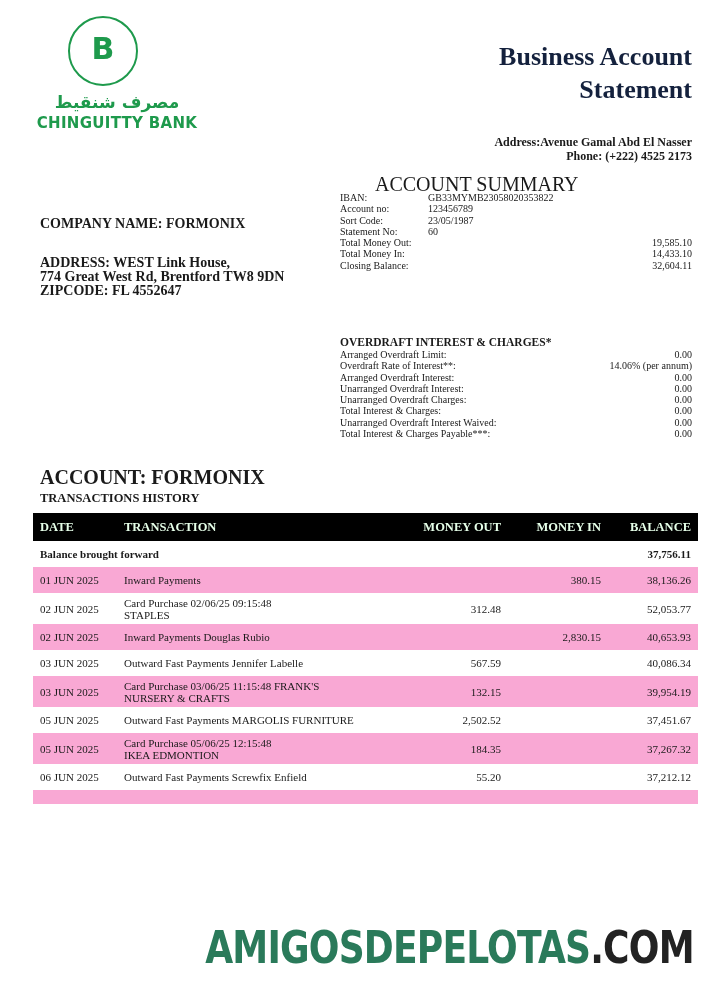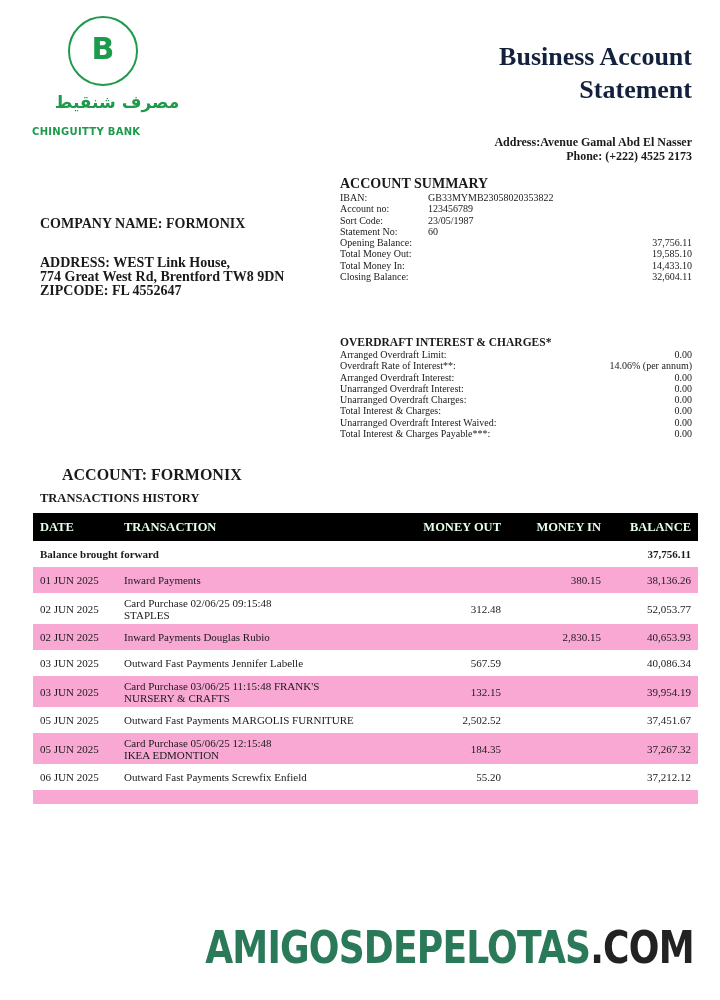--- a/index.html
+++ b/index.html
@@ -4,39 +4,39 @@
 <style>
   html, body { margin:0; padding:0; background:#fff; }
   body { width:720px; height:1000px; position:relative; overflow:hidden; font-family:"Liberation Serif", serif; color:#1a1a1a; }
   .abs { position:absolute; }
 
   
   .logo { left:32px; top:14px; width:170px; height:120px; }
   .logo-circle { position:absolute; left:36px; top:2px; width:70px; height:70px; border:2.5px solid #1e9a4c; border-radius:50%; box-sizing:border-box; }
   .logo-b { position:absolute; left:0; right:0; top:13px; text-align:center; font-family:"DejaVu Sans", sans-serif; font-weight:bold; font-size:30px; color:#1e9a4c; }
   .logo-arabic { position:absolute; left:0; width:170px; top:78px; text-align:center; font-family:"DejaVu Sans", sans-serif; font-size:17px; color:#1e9a4c; font-weight:bold; direction:rtl; }
-  .logo-en { position:absolute; left:0; width:170px; top:100px; text-align:left; font-family:"DejaVu Sans", sans-serif; font-size:10px; font-weight:bold; color:#1e9a4c; letter-spacing:0.3px;margin-top:12px; }
+  .logo-en { position:absolute; left:0; width:170px; top:100px; text-align:center; font-family:"DejaVu Sans", sans-serif; font-size:15px; font-weight:bold; color:#1e9a4c; letter-spacing:0.3px; }
 
   .title { right:28px; top:40px; text-align:right; font-weight:bold; font-size:26px; line-height:33px; color:#14213d; }
   .bank-contact { right:28px; top:135px; text-align:right; font-weight:bold; font-size:12px; line-height:14px; }
 
   .company { left:40px; font-weight:bold; font-size:14px; line-height:14px; }
 
   .summary { left:340px; top:176px; width:352px; }
-  .sum-title { font-weight:bold; font-size:14px; line-height:16px; }
+  .sum-title { font-weight:normal; font-size:20px; line-height:16px;margin-left:35px; }
   .kv { display:flex; font-size:10px; line-height:11.3px; }
   .kv .k { width:88px; flex:none; }
   .kv .v { flex:1; }
   .kv .vr { flex:1; text-align:right; }
   .kv2 .k { width:auto; flex:none; }
 
   .od { left:340px; top:336px; width:352px; }
   .od-title { font-weight:bold; font-size:11.5px; line-height:13px; }
 
-  .acct { left:40px; top:466px; font-weight:bold; font-size:16px;margin-left:22px; }
+  .acct { left:40px; top:466px; font-weight:bold; font-size:20px; }
   .hist { left:40px; top:491px; font-weight:bold; font-size:12.5px; }
 
   table.tx { position:absolute; left:33px; top:513px; width:665px; border-collapse:collapse; font-size:11px; }
   table.tx th { background:#000000; color:#e6ffe9; font-weight:bold; font-size:12.5px; height:28px; text-align:left; padding:0 7px; }
   table.tx th.num, table.tx td.num { text-align:right; }
   table.tx td { padding:0 7px; height:26px; vertical-align:middle; }
   table.tx tr.alt td { background:#f9a8d4; }
   table.tx tr.two td { height:31px; line-height:12px; }
   table.tx tr.bf td { font-weight:bold; height:26px; }
   table.tx tr.empty td { height:14px; }
@@ -82,24 +82,20 @@
       <span class="k">Account no:</span>
       <span class="v">123456789</span>
     </div>
   <div class="kv">
       <span class="k">Sort Code:</span>
       <span class="v">23/05/1987</span>
     </div>
   <div class="kv">
       <span class="k">Statement No:</span>
       <span class="v">60</span>
-    </div>
-  <div class="kv kv2">
-      <span class="k">Opening Balance:</span>
-      <span class="vr">37,756.11</span>
     </div>
   <div class="kv kv2">
       <span class="k">Total Money Out:</span>
       <span class="vr">19,585.10</span>
     </div>
   <div class="kv kv2">
       <span class="k">Total Money In:</span>
       <span class="vr">14,433.10</span>
     </div>
   <div class="kv kv2">

